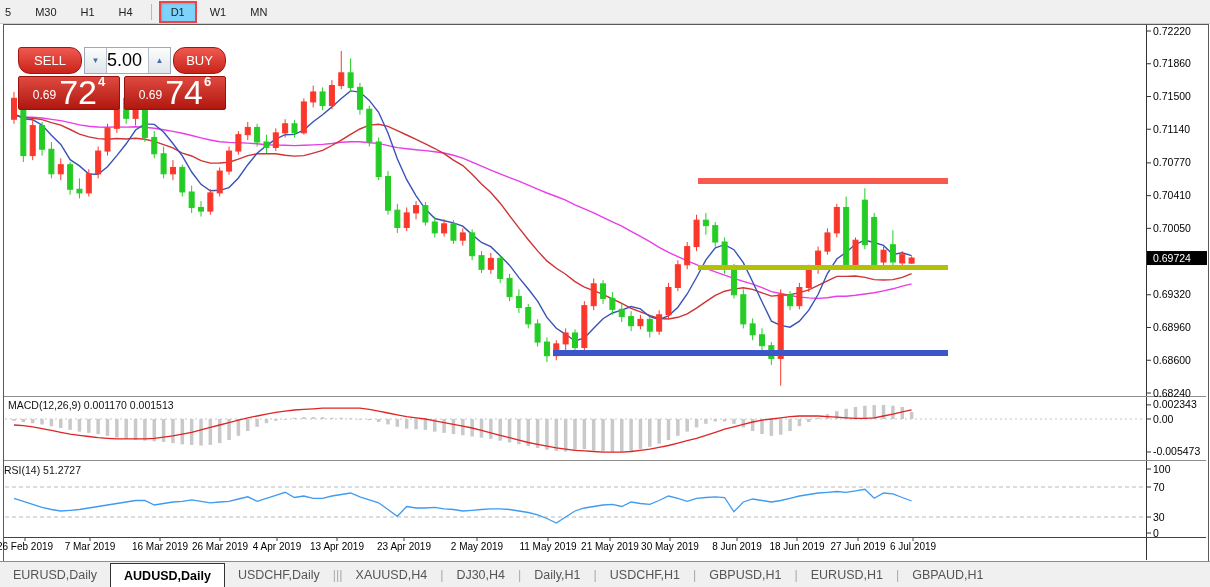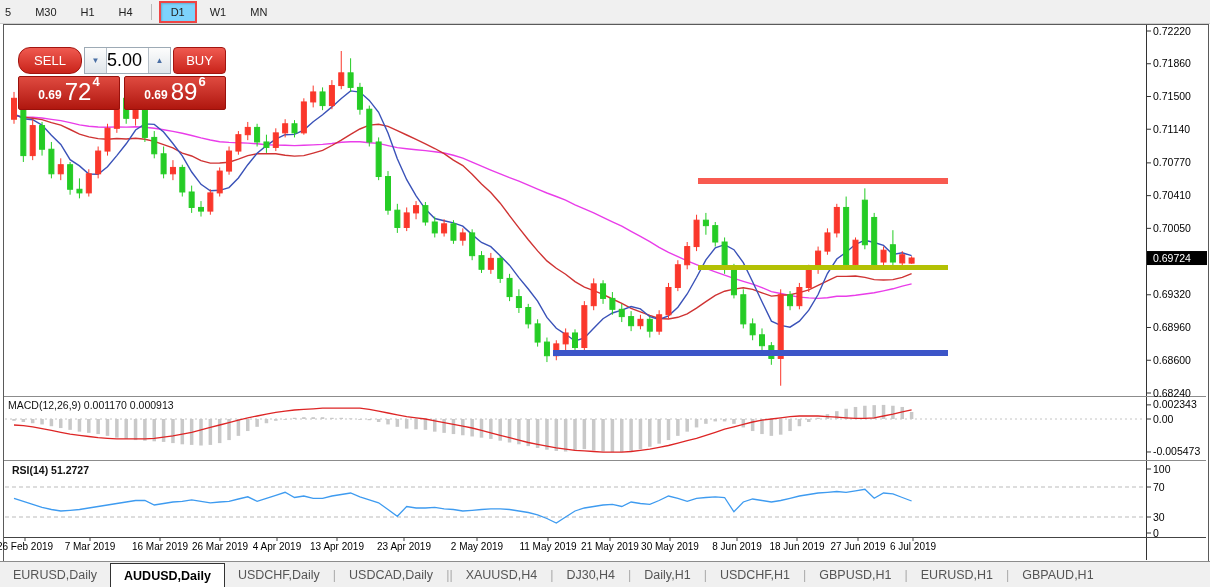--- a/index.html
+++ b/index.html
@@ -17,33 +17,33 @@
   
   .title{position:absolute;left:14px;top:29px;font-size:11.5px;color:#111;z-index:6;letter-spacing:.2px;}
   .title .tri{font-size:8px;vertical-align:1px;margin-right:5px;}
   .title .ohlc{margin-left:8px;}
   .panelabel{position:absolute;font-size:10.5px;color:#111;z-index:6;}
   
   .trade{position:absolute;left:18px;top:47px;width:208px;z-index:7;}
   .trow{display:flex;height:27px;}
   .tbig{display:flex;margin-top:2px;height:34px;}
   .rbtn{background:linear-gradient(#ef5a50,#c9231a);border:1px solid #a21510;color:#fff;
-        font-size:13px;display:flex;align-items:center;justify-content:center;border-radius:4px;}
-  .sellb{width:62px;border-top-left-radius:3px;border-radius:12px;}
+        font-size:13px;display:flex;align-items:center;justify-content:center;border-radius:12px;}
+  .sellb{width:62px;border-top-left-radius:3px;}
   .buyb{width:54px;flex:1;}
   .spin{flex:1;display:flex;margin:0 2px;border:1px solid #9daab5;background:#fff;}
   .spbtn{width:21px;background:linear-gradient(#fdfdfd,#dfe5ea);border-right:1px solid #b5bec7;
          display:flex;align-items:center;justify-content:center;font-size:8px;color:#4a6fa5;}
   .spbtn.up{border-right:none;border-left:1px solid #b5bec7;}
   .spval{flex:1;font-size:18px;color:#000;display:flex;align-items:center;justify-content:flex-end;padding-right:6px;}
   .pricebox{flex:1;background:linear-gradient(#df4a40,#b0170f);border:1px solid #98110c;color:#fff;
             display:flex;align-items:flex-end;justify-content:center;padding-bottom:4px;border-radius:2px;}
   .pricebox + .pricebox{margin-left:4px;}
-  .pb-small{font-size:12px;font-weight:bold;margin:0 3px 3px 0;}
-  .pb-big{font-size:24px;line-height:26px;}
+  .pb-small{font-size:12px;font-weight:normal;margin:0 3px 3px 0;}
+  .pb-big{font-size:34px;line-height:26px;}
   .pb-sup{font-size:13px;font-weight:bold;margin:0 0 16px 1px;}
   
   .tabbar{position:absolute;left:0;top:561px;width:1210px;height:26px;background:#f0f0f0;
           border-top:1px solid #8c8c8c;display:flex;align-items:stretch;z-index:5;font-size:12.5px;color:#555;}
   .tab{display:flex;align-items:center;padding:4px 13px;cursor:default;white-space:nowrap;}
   .tab.active{background:#fff;border:1px solid #333;border-bottom:none;color:#000;font-weight:bold;margin-top:1px;}
   .tabsep{display:flex;align-items:center;color:#aaa;}
 </style>
 </head>
 <body>
@@ -452,35 +452,34 @@
       <div class="rbtn buyb">BUY</div>
     </div>
     <div class="tbig">
       <div class="pricebox">
         <span class="pb-small">0.69</span>
         <span class="pb-big">72</span>
         <span class="pb-sup">4</span>
       </div>
       <div class="pricebox">
         <span class="pb-small">0.69</span>
-        <span class="pb-big">89</span>
+        <span class="pb-big">74</span>
         <span class="pb-sup">6</span>
       </div>
     </div>
   </div>
 
-  <div class="panelabel" style="left:8px;top:399px;">MACD(12,26,9) 0.001170 0.000913</div>
-  <div class="panelabel" style="left:12px;top:464px;font-weight:bold;">RSI(14) 51.2727</div>
+  <div class="panelabel" style="left:8px;top:399px;">MACD(12,26,9) 0.001170 0.001513</div>
+  <div class="panelabel" style="left:4px;top:464px;">RSI(14) 51.2727</div>
 
   <div class="tabbar">
       <div class="tab">EURUSD,Daily</div>
       <div class="tab active">AUDUSD,Daily</div>
       <div class="tab">USDCHF,Daily</div>
       <div class="tabsep">|</div>
-      <div class="tab">USDCAD,Daily</div>
       <div class="tabsep">|</div>
       <div class="tabsep">|</div>
       <div class="tab">XAUUSD,H4</div>
       <div class="tabsep">|</div>
       <div class="tab">DJ30,H4</div>
       <div class="tabsep">|</div>
       <div class="tab">Daily,H1</div>
       <div class="tabsep">|</div>
       <div class="tab">USDCHF,H1</div>
       <div class="tabsep">|</div>

